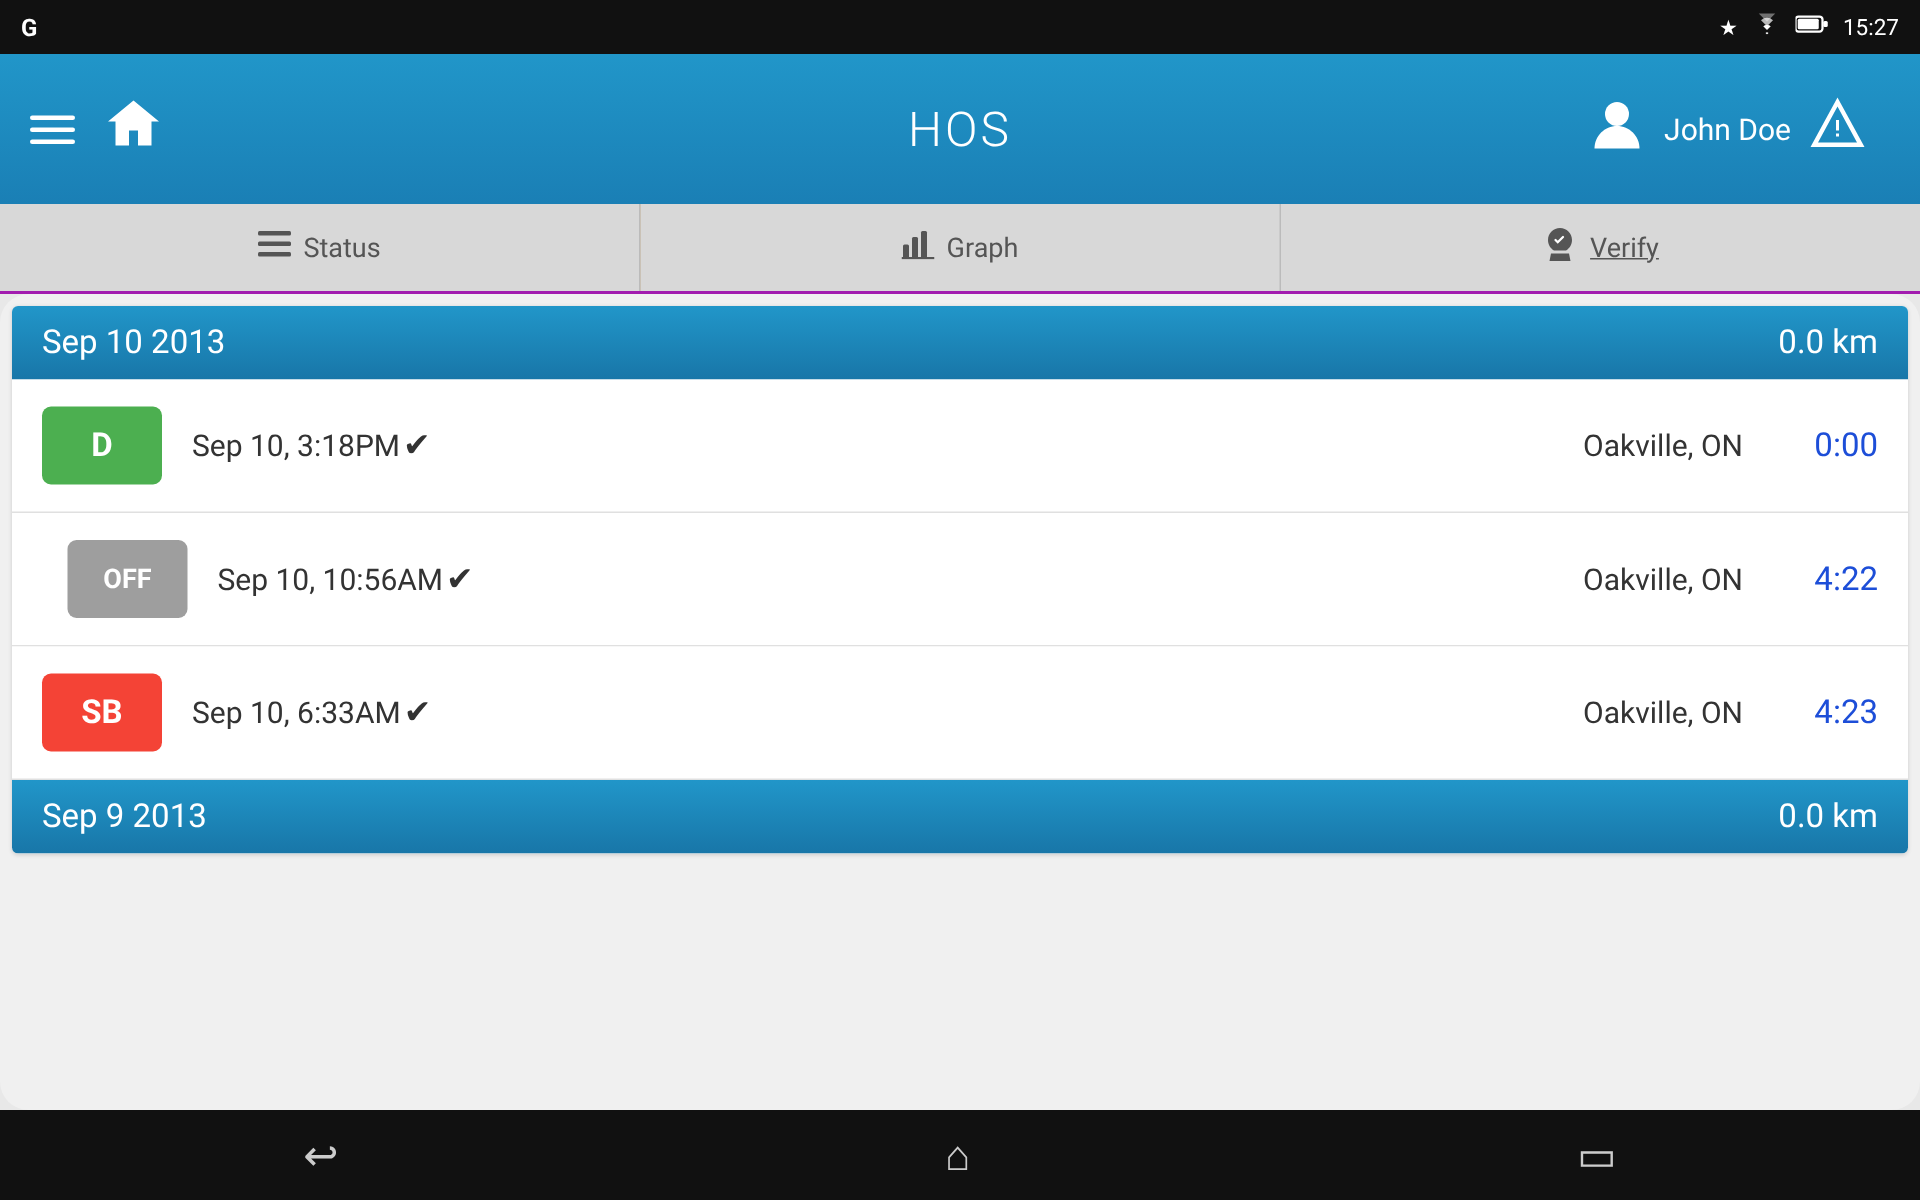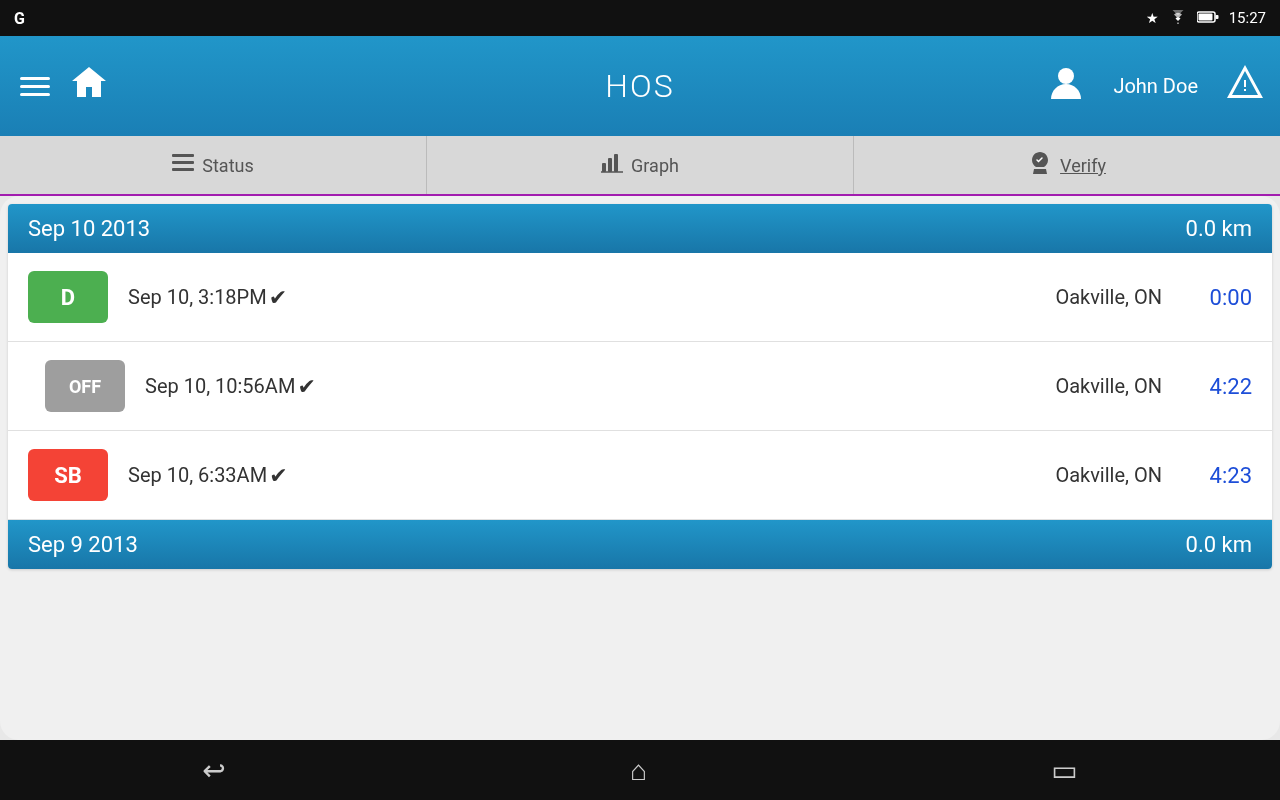--- a/index.html
+++ b/index.html
@@ -77,24 +77,24 @@
       position: absolute;
       left: 50%;
       transform: translateX(-50%);
       color: #fff;
       font-size: 32px;
       font-weight: 300;
       letter-spacing: 2px;
     }
     #header-right {
       position: absolute;
-      right: 16px;
-      display: flex;
-      align-items: center;
-      gap: 28px;
+      right: 36px;
+      display: flex;
+      align-items: center;
+      gap: 12px;
       text-align: center;
     }
     #user-icon {
       font-size: 36px;
       color: #fff;
     }
     #user-name {
       color: #fff;
       font-size: 20px;
     }

